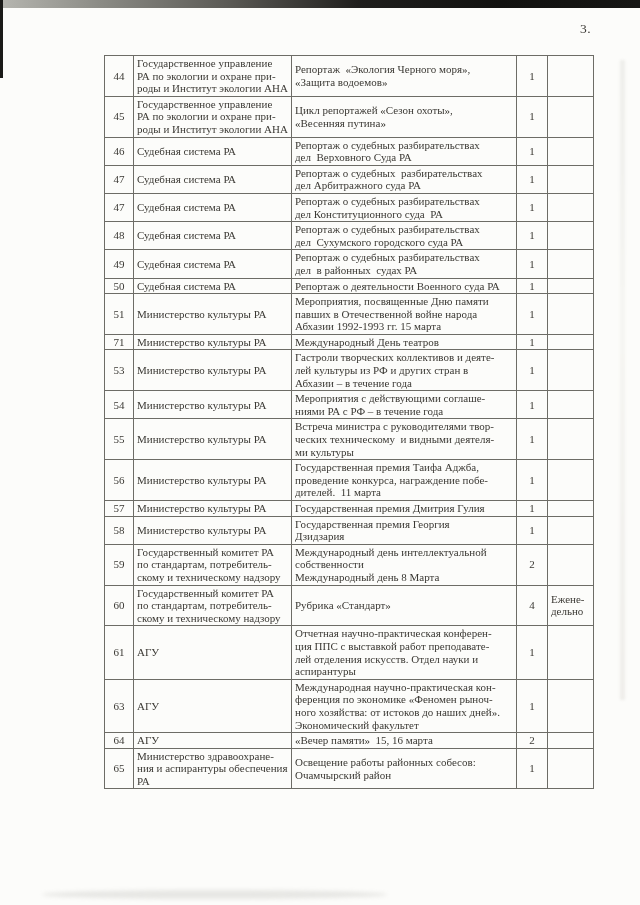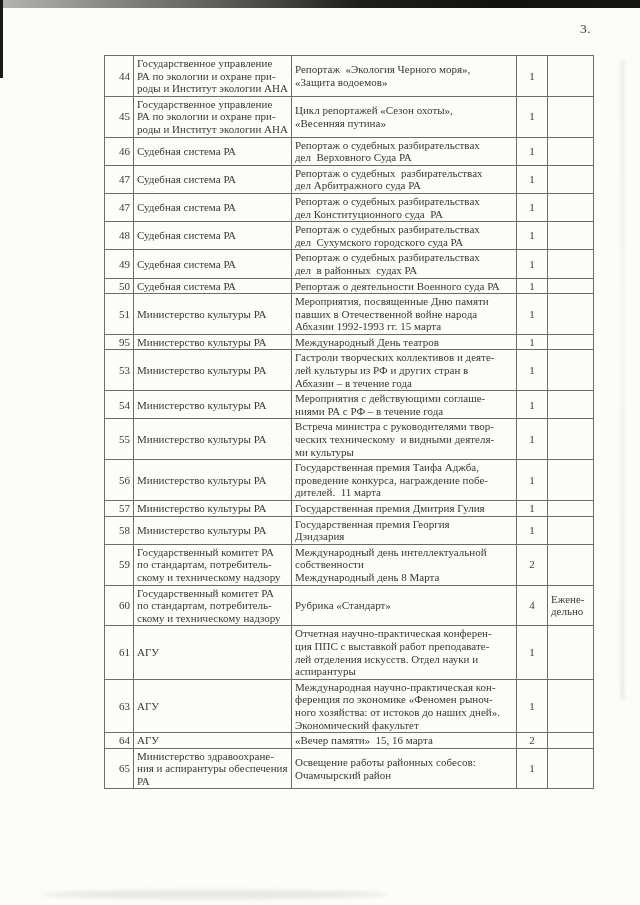--- a/index.html
+++ b/index.html
@@ -37,21 +37,21 @@
     padding:1px 3px;
     vertical-align:middle;
     white-space:pre-wrap;
     overflow:hidden;
   }
   col.w-num{width:29px}
   col.w-org{width:158px}
   col.w-desc{width:225px}
   col.w-count{width:31px}
   col.w-period{width:46px}
-  td.c-num{text-align:right;padding:1px 1px;}
+  td.c-num{text-align:center;padding:1px 1px;}
   td.c-org{padding-left:4px;}
   td.c-desc{padding-left:4px;margin-top:25px;}
   td.c-count{text-align:center;}
   td.c-period{padding-left:3px;}
 </style>
 </head>
 <body>
 
 <div class="sheet">
   <div class="scan-topbar"></div>
@@ -140,21 +140,21 @@
         <tr>
           <td class="c-num">51</td>
           <td class="c-org">Министерство культуры РА</td>
           <td class="c-desc">Мероприятия, посвященные Дню памяти
 павших в Отечественной войне народа
 Абхазии 1992-1993 гг. 15 марта</td>
           <td class="c-count">1</td>
           <td class="c-period"></td>
         </tr>
         <tr>
-          <td class="c-num">95</td>
+          <td class="c-num">71</td>
           <td class="c-org">Министерство культуры РА</td>
           <td class="c-desc">Международный День театров</td>
           <td class="c-count">1</td>
           <td class="c-period"></td>
         </tr>
         <tr>
           <td class="c-num">53</td>
           <td class="c-org">Министерство культуры РА</td>
           <td class="c-desc">Гастроли творческих коллективов и деяте-
 лей культуры из РФ и других стран в

